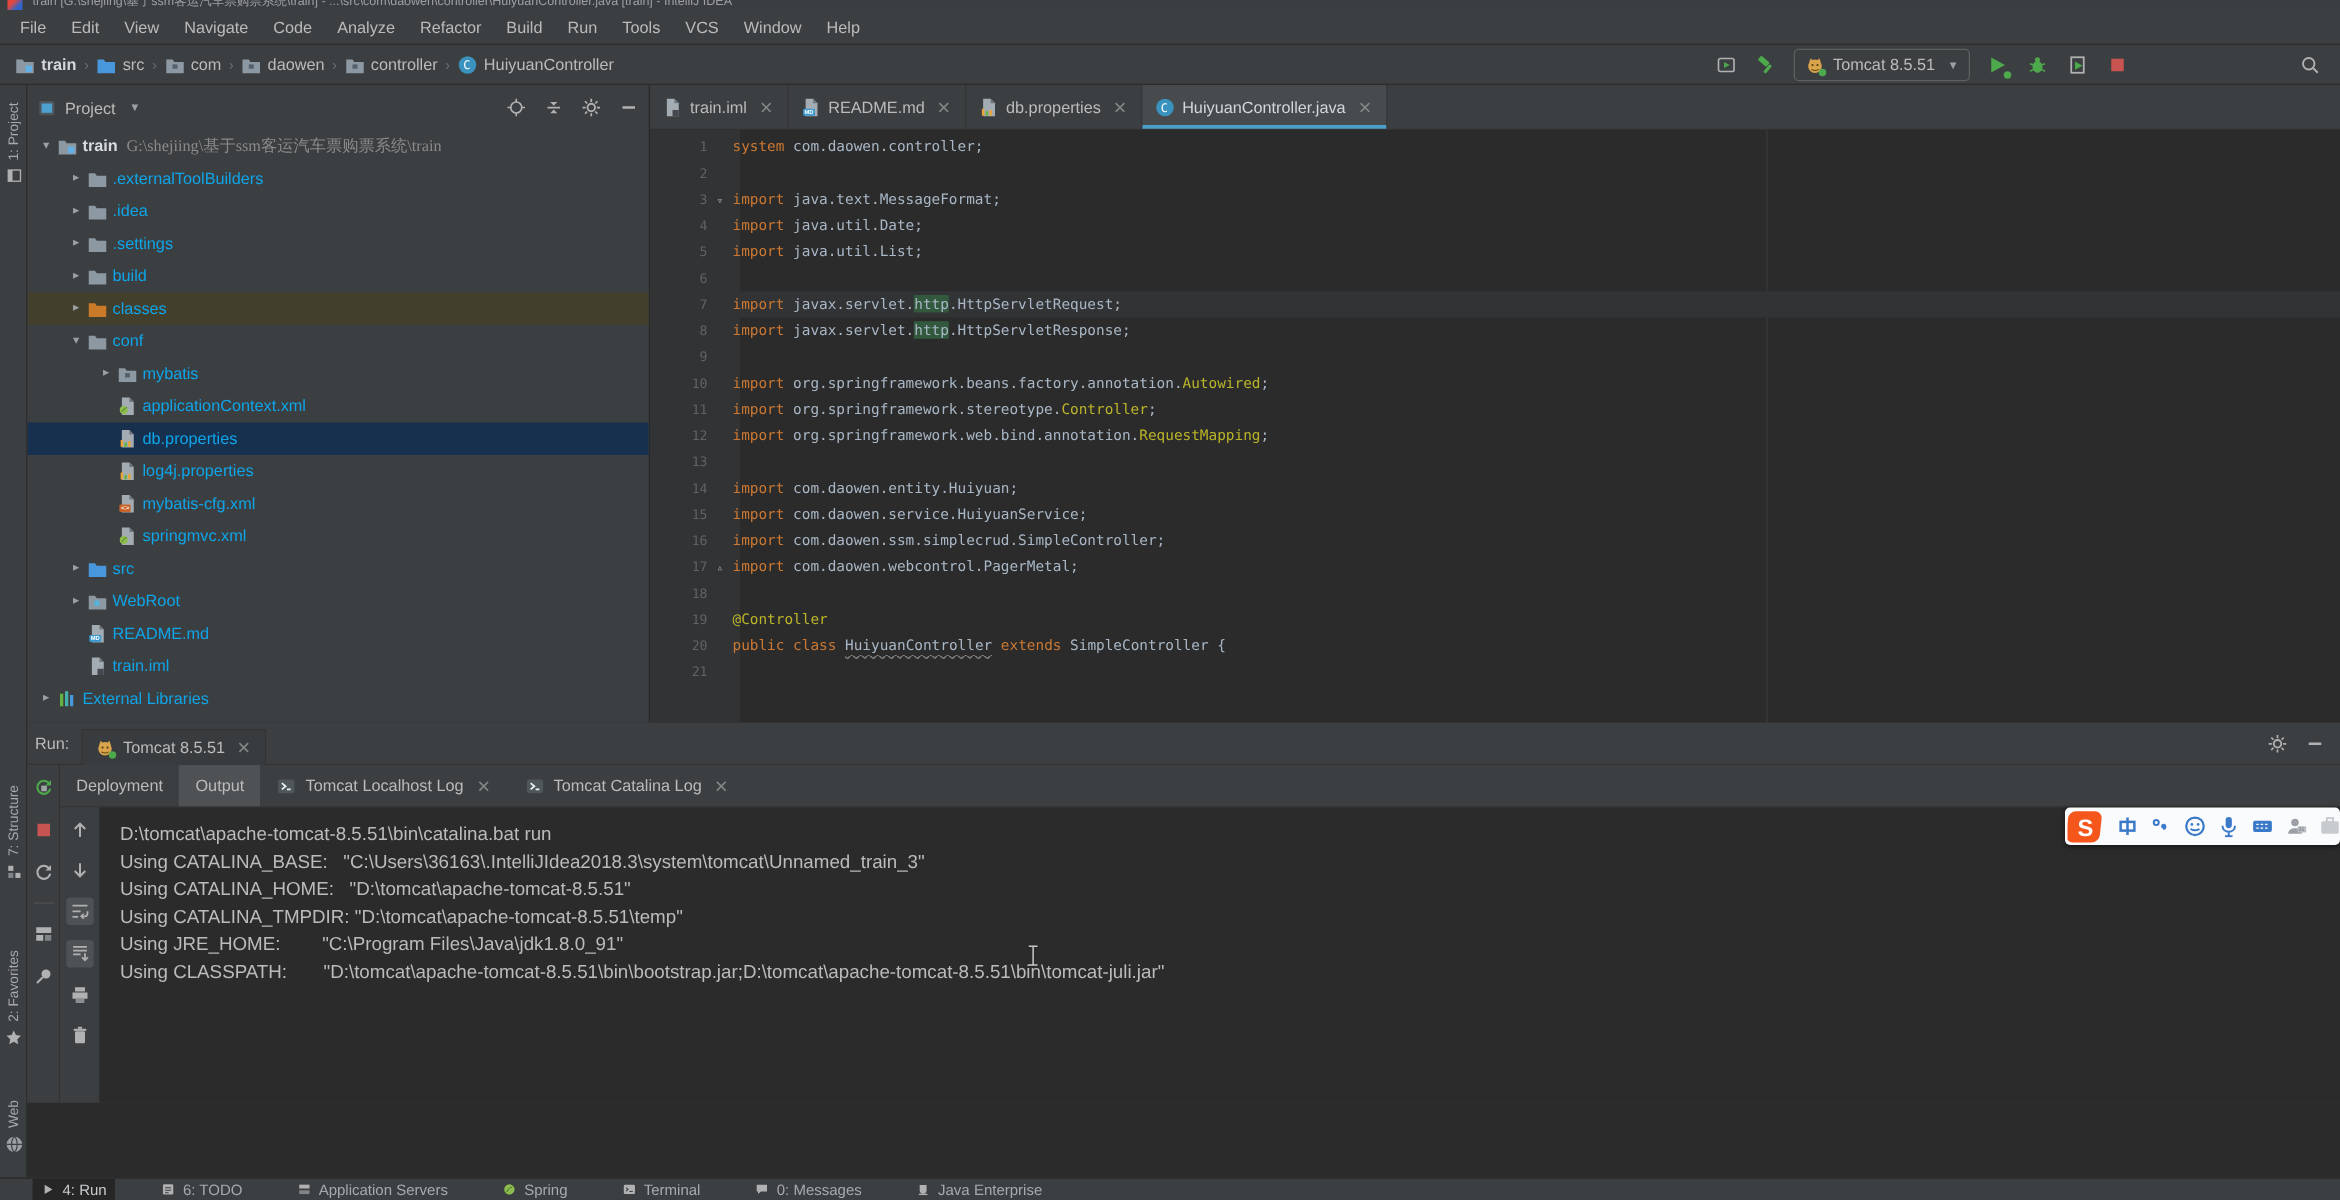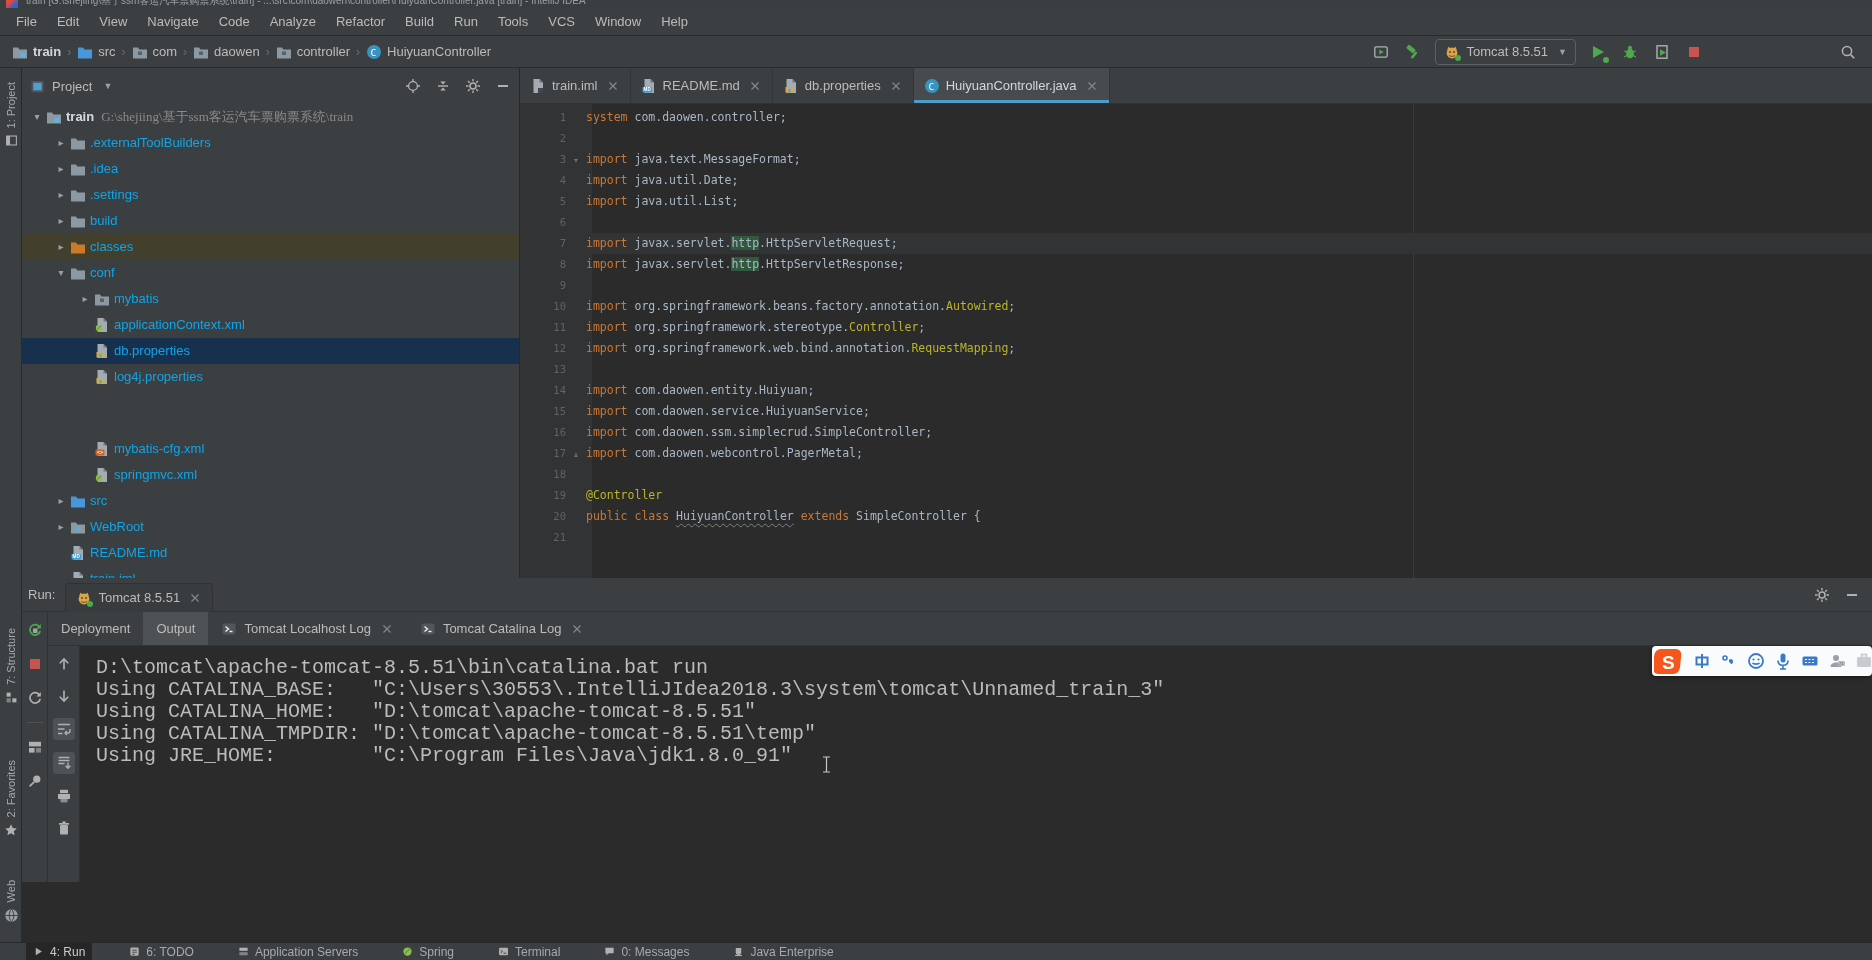--- a/index.html
+++ b/index.html
@@ -88,21 +88,21 @@
   .rtab.active{background:#4E5254;}
   #run-col1{position:absolute;left:0;top:34px;bottom:0;width:26px;background:#3C3F41;border-right:1px solid #323232;
             display:flex;flex-direction:column;align-items:center;padding-top:8px;gap:14px;box-sizing:border-box;}
   #run-col2{position:absolute;left:26px;top:68px;bottom:0;width:32px;background:#3C3F41;border-right:1px solid #323232;
             display:flex;flex-direction:column;align-items:center;padding-top:8px;gap:12px;box-sizing:border-box;}
   .tgl{width:22px;height:22px;display:flex;align-items:center;justify-content:center;border-radius:3px;}
   .tgl.on{background:#4E5254;}
   .vsep{width:16px;height:1px;background:#515151;}
   #console{position:absolute;left:58px;top:68px;right:0;bottom:0;background:#2B2B2B;overflow:hidden;}
   #console-text{position:absolute;left:16px;top:11px;}
-  .conline{height:22px;line-height:22px;font-family:Liberation Mono, monospace;font-size:20px;color:#BBBBBB;white-space:pre;}
+  .conline{height:22px;line-height:22px;font-family:Liberation Sans, sans-serif;font-size:15px;color:#BBBBBB;white-space:pre;}
   #ibeam{position:absolute;left:742px;top:110px;width:9px;height:17px;}
 
   
   #sogou{left:1652px;top:646px;width:220px;height:30px;background:#FAFBFC;border-radius:4px;
          box-shadow:0 1px 4px rgba(0,0,0,.5);display:flex;align-items:center;gap:9px;padding-left:2px;box-sizing:border-box;overflow:hidden;}
   #sogou .sicon{width:18px;height:18px;flex:none;}
 
   
   #bottombar{left:0;top:942px;width:1872px;height:18px;background:#3C3F41;border-top:1px solid #282828;
              box-sizing:border-box;display:flex;align-items:center;gap:30px;padding-left:26px;overflow:hidden;}
@@ -440,21 +440,21 @@
           <svg width="16" height="16" viewBox="0 0 16 16">
             <path d="M3.5 1h6L13 4.5V15H3.5z" fill="#A4ACB3"></path>
             <path d="M9.5 1l3.5 3.5H9.5z" fill="#6E767D"></path>
             <rect x="2.5" y="9" width="2" height="5.5" fill="#E8A33D"></rect>
             <rect x="5.5" y="11" width="2" height="3.5" fill="#62B543"></rect>
             <rect x="8.5" y="10" width="2" height="4.5" fill="#E8A33D"></rect>
           </svg>
         </span>
         <span class="tlabel">log4j.properties</span>
       </div>
-      <div class="trow" style="padding-left: 54px; margin-top: 46px;">
+      <div class="trow" style="padding-left: 54px;">
         <span class="twisty"></span>
         <span class="ticon">
           <svg width="16" height="16" viewBox="0 0 16 16">
             <path d="M3.5 1h6L13 4.5V15H3.5z" fill="#A4ACB3"></path>
             <path d="M9.5 1l3.5 3.5H9.5z" fill="#6E767D"></path>
             <rect x="1.5" y="8.5" width="9" height="6" rx="1" fill="#C9652A"></rect>
             <text x="2.8" y="13.3" font-size="5.5" fill="#fff" font-family="monospace">&lt;&gt;</text>
           </svg>
         </span>
         <span class="tlabel">mybatis-cfg.xml</span>
@@ -770,24 +770,25 @@
         <svg width="16" height="16" viewBox="0 0 16 16">
           <rect x="4" y="5" width="8" height="9.5" rx="1" fill="#AFB1B3"></rect>
           <rect x="3" y="3" width="10" height="1.7" fill="#AFB1B3"></rect>
           <rect x="6.4" y="1.4" width="3.2" height="1.6" fill="#AFB1B3"></rect>
         </svg>
       </span>
   </div>
   <div id="console">
     <div id="console-text">
         <div class="conline">D:\tomcat\apache-tomcat-8.5.51\bin\catalina.bat run</div>
-        <div class="conline">Using CATALINA_BASE:   "C:\Users\30553\.IntelliJIdea2018.3\system\tomcat\Unnamed_train_3"</div>
+        <div class="conline">Using CATALINA_BASE:   "C:\Users\36163\.IntelliJIdea2018.3\system\tomcat\Unnamed_train_3"</div>
         <div class="conline">Using CATALINA_HOME:   "D:\tomcat\apache-tomcat-8.5.51"</div>
         <div class="conline">Using CATALINA_TMPDIR: "D:\tomcat\apache-tomcat-8.5.51\temp"</div>
         <div class="conline">Using JRE_HOME:        "C:\Program Files\Java\jdk1.8.0_91"</div>
+        <div class="conline">Using CLASSPATH:       "D:\tomcat\apache-tomcat-8.5.51\bin\bootstrap.jar;D:\tomcat\apache-tomcat-8.5.51\bin\tomcat-juli.jar"</div>
       </div>
     <svg id="ibeam" viewBox="0 0 9 17">
       <path d="M1 1h7M1 16h7M4.5 1v15" stroke="#C8C8C8" stroke-width="1.2" fill="none"></path>
     </svg>
   </div>
 </div>
 
 <div id="sogou" class="abs">
   <svg class="sicon" style="width:30px;height:27px" viewBox="0 0 30 27">
     <rect x="1" y="1" width="27" height="25" rx="6" fill="#F4561C" transform="skewX(-6)"></rect>

